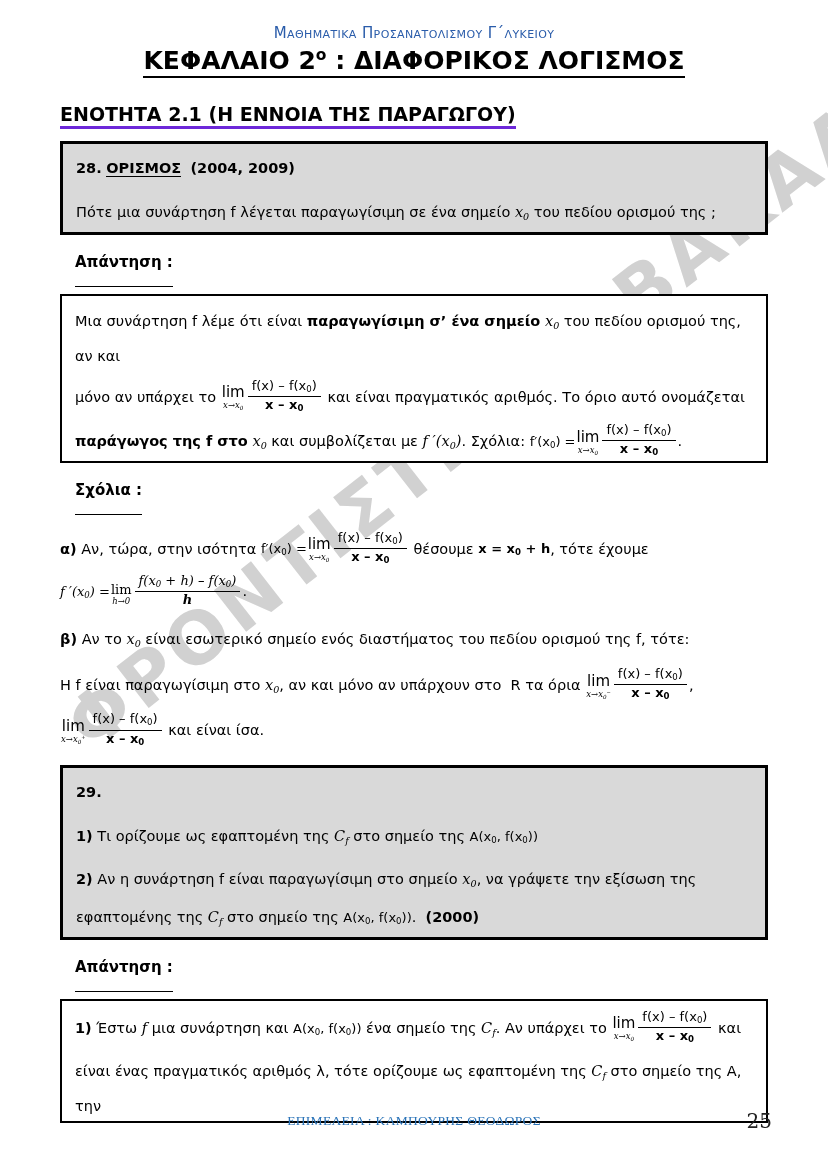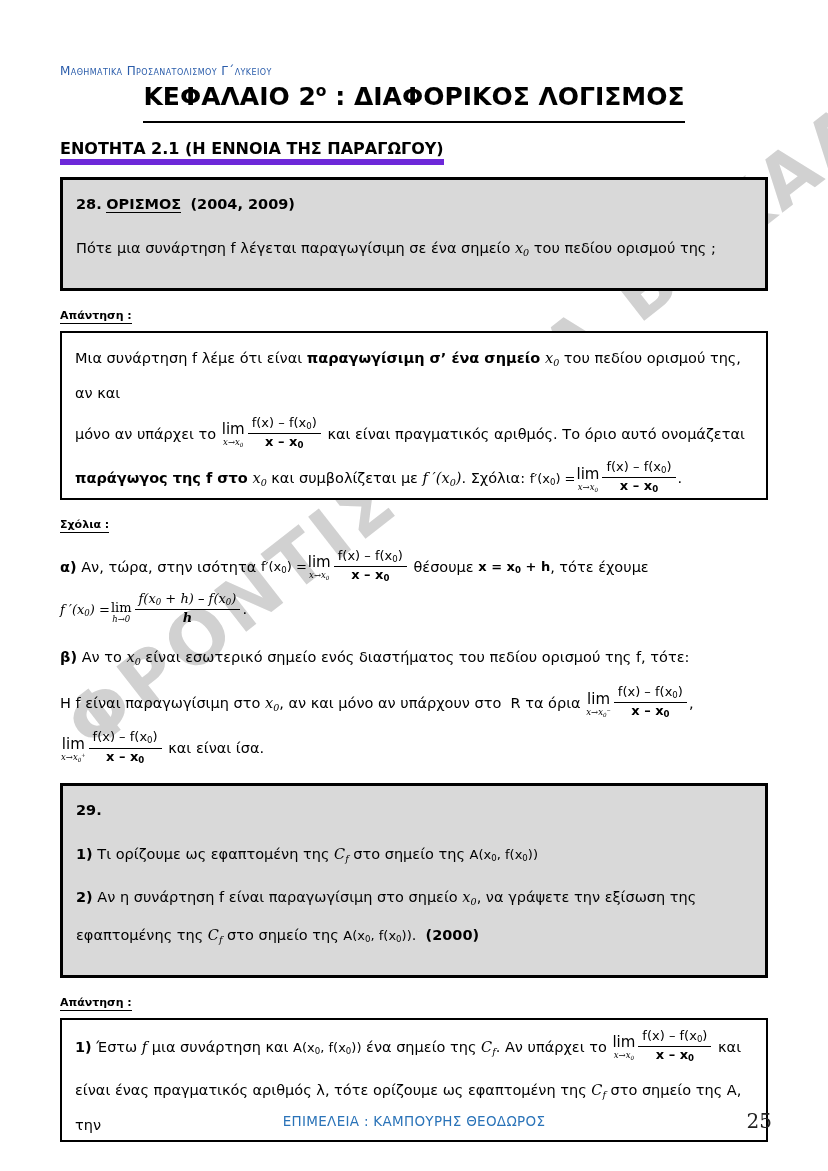--- a/index.html
+++ b/index.html
@@ -48,70 +48,71 @@
     color: #c9c9c9;
     letter-spacing: 5px;
     white-space: nowrap;
     transform: rotate(-38deg);
     transform-origin: left top;
     opacity: 0.85;
   }
 
   
   .subtitle {
+    text-align: center;
     color: #2a5caa;
-    font-size: 12px;
+    font-size: 15px;
     font-variant: small-caps;
     letter-spacing: 0.4px;
-    padding-top: 64px;
+    padding-top: 24px;
     font-weight: normal;
   }
   .maintitle {
     text-align: center;
     font-size: 25px;
     font-weight: bold;
     letter-spacing: 0px;
     margin-top: 4px;
     padding-bottom: 2px;
   }
-  .maintitle u { text-decoration: none; border-bottom: 2px solid #000; padding-bottom: 10px; margin-top: 44px;}
+  .maintitle u { text-decoration: none; border-bottom: 2px solid #000; padding-bottom: 1px; margin-top: 44px;}
   .sup-o { font-size: 0.62em; vertical-align: super; }
 
   .section-title {
-    font-size: 16px;
+    font-size: 19px;
     font-weight: bold;
     margin: 24px 0 12px 0;
     display: inline-block;
-    border-bottom: 6px solid #6d28d9;
+    border-bottom: 3px solid #6d28d9;
     padding-bottom: 1px;
   }
 
   
   .qbox {
     border: 3px solid #000;
     background: #d9d9d9;
-    padding: 9px 13px 20px 13px;
+    padding: 9px 13px 0 13px;
     margin-bottom: 6px;
     box-sizing: border-box;
   }
   .abox {
     border: 2.5px solid #000;
     background: #ffffff;
     padding: 10px 13px 0 13px;
     margin-bottom: 6px;
     box-sizing: border-box;
   }
 
   .lbl {
-    font-size: 11px;
+    font-size: 15px;
     font-weight: bold;
-    margin: 12px 0 7px 0;
+    margin: 12px 0 7px 15px;
     display: inline-block;
     border-bottom: 1.6px solid #000;
-    padding-bottom: 1px;
+    padding-bottom: 15px;
   }
 
   .line {
     font-size: 14.5px;
     line-height: 30px;
     margin: 0 0 9px 0;
   }
   .line.tight { margin-bottom: 3px; }
   .line:last-child { margin-bottom: 0; }
   b, .b { font-weight: bold; }
@@ -173,20 +174,21 @@
     position: relative;
     padding: 0 60px;
     box-sizing: border-box;
     width: 828px;
   }
   .footer-credit {
     text-align: center;
     color: #2a73b8;
     font-size: 13.5px;
     letter-spacing: 0.3px;
+    font-family: Liberation Serif, serif;
   }
   .footer-page {
     position: absolute;
     right: 56px;
     top: -4px;
     font-family: "DejaVu Serif", "Liberation Serif", serif;
     font-size: 20px;
     color: #222;
   }
 </style>

